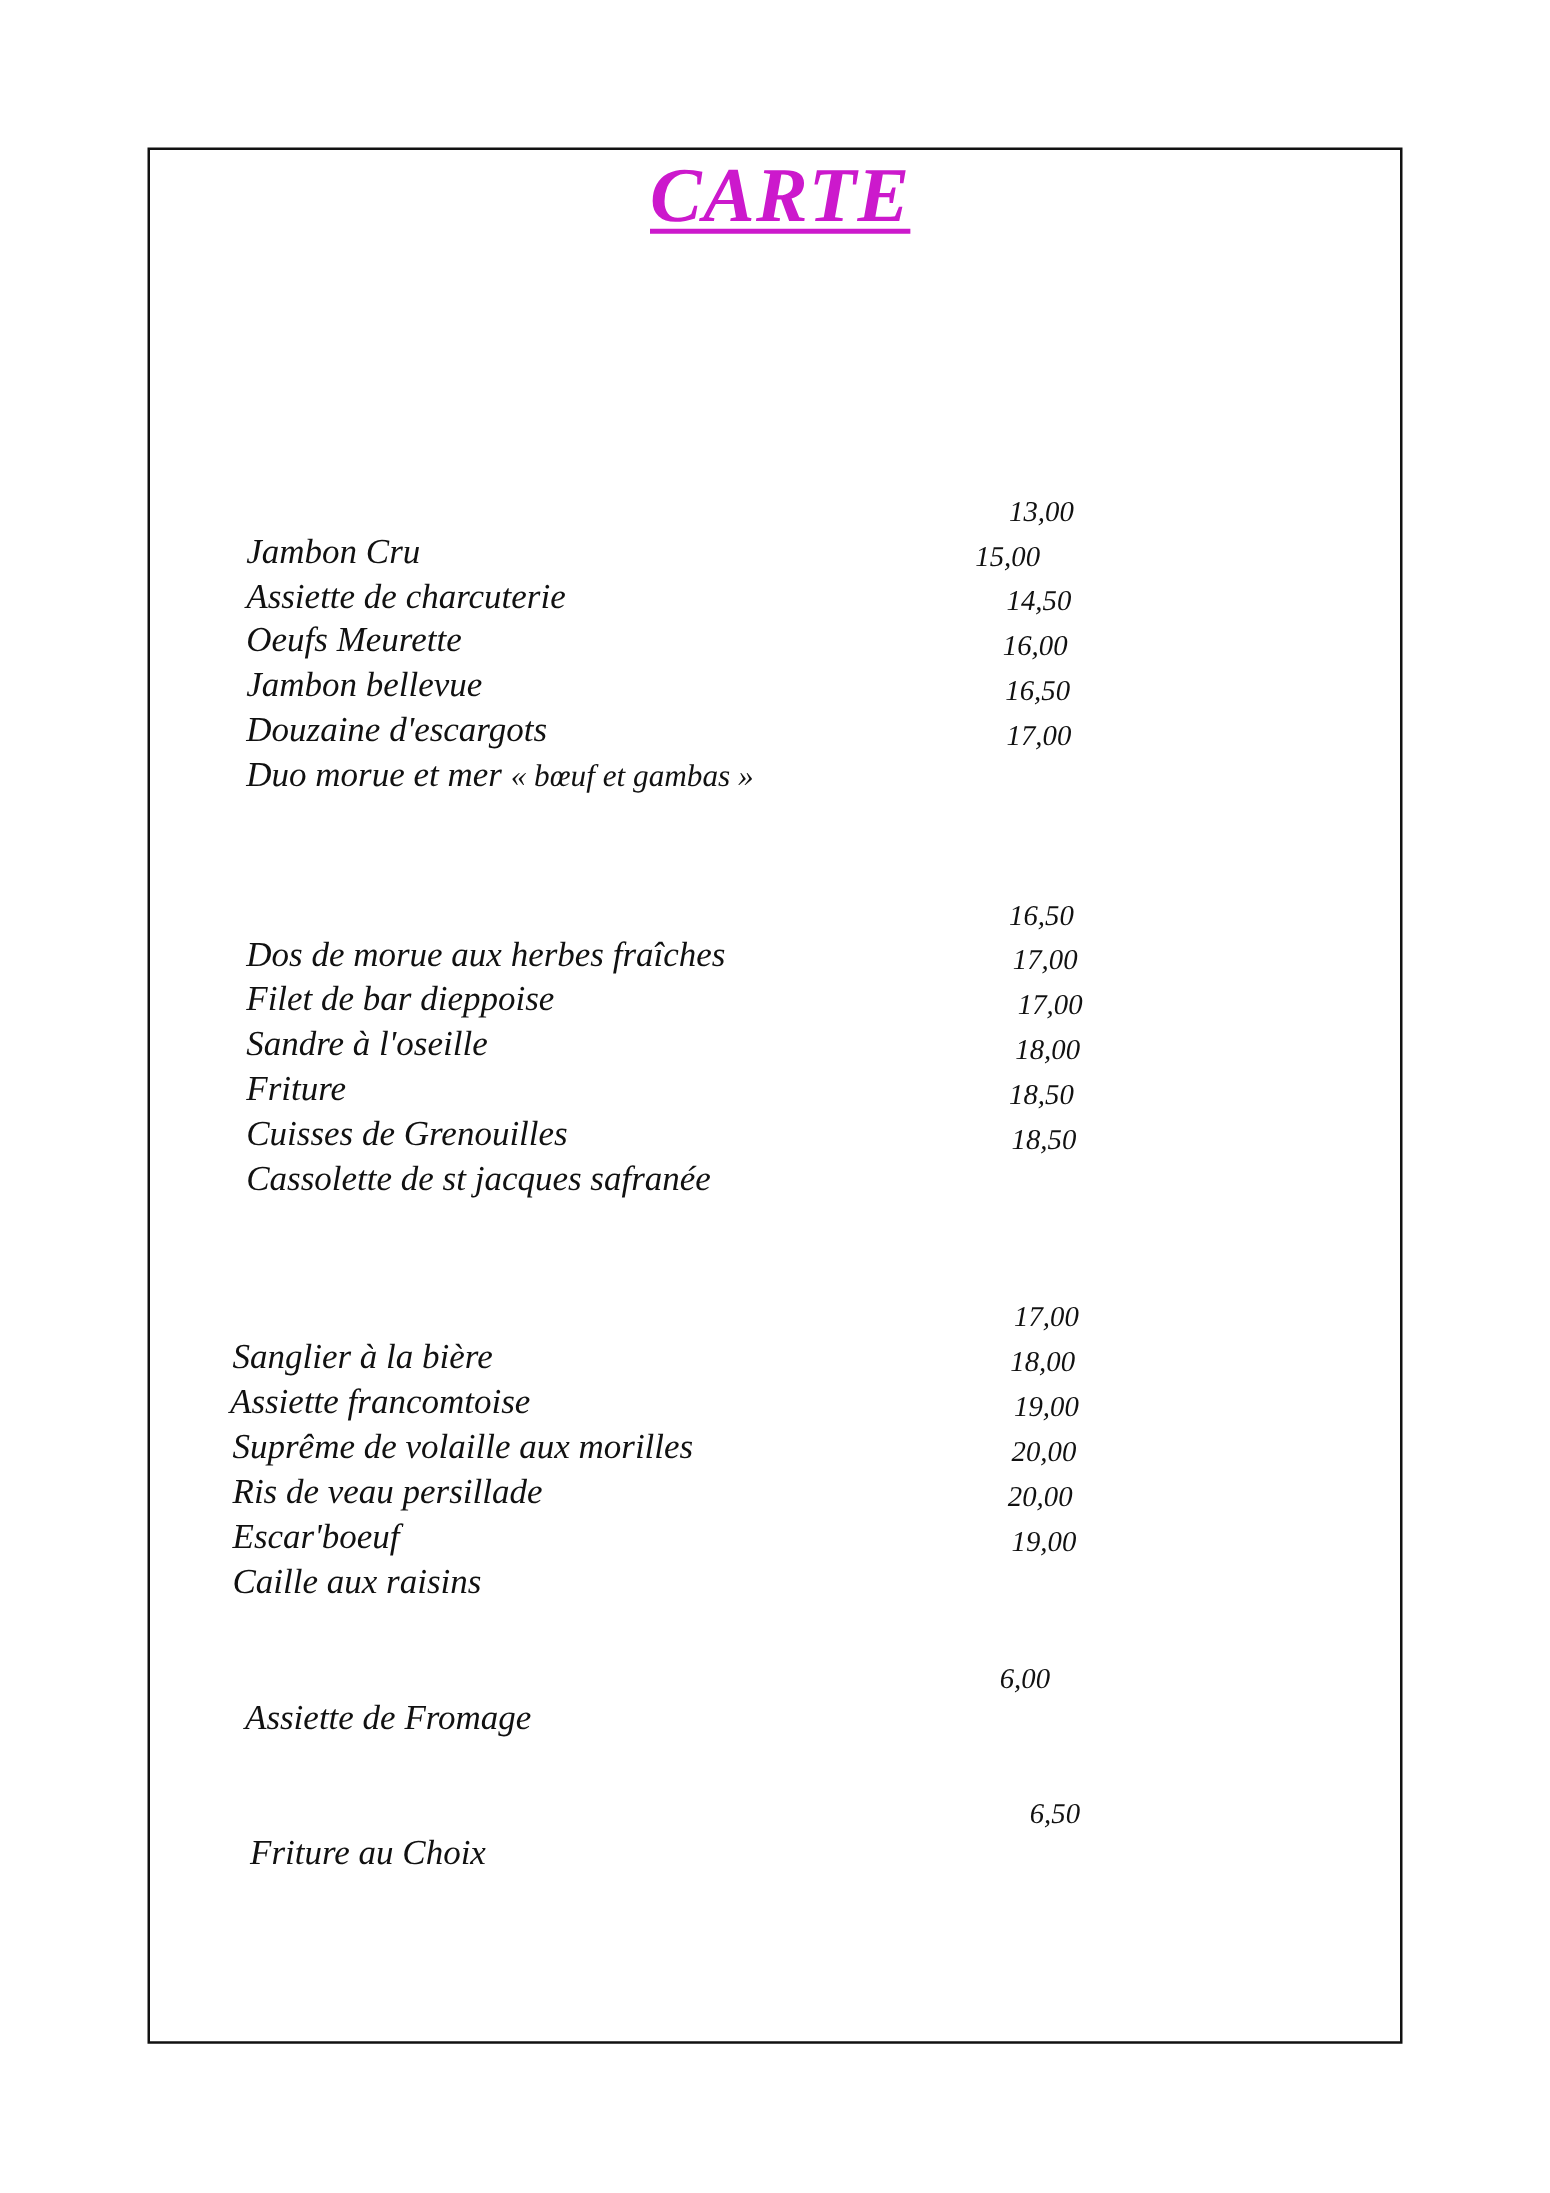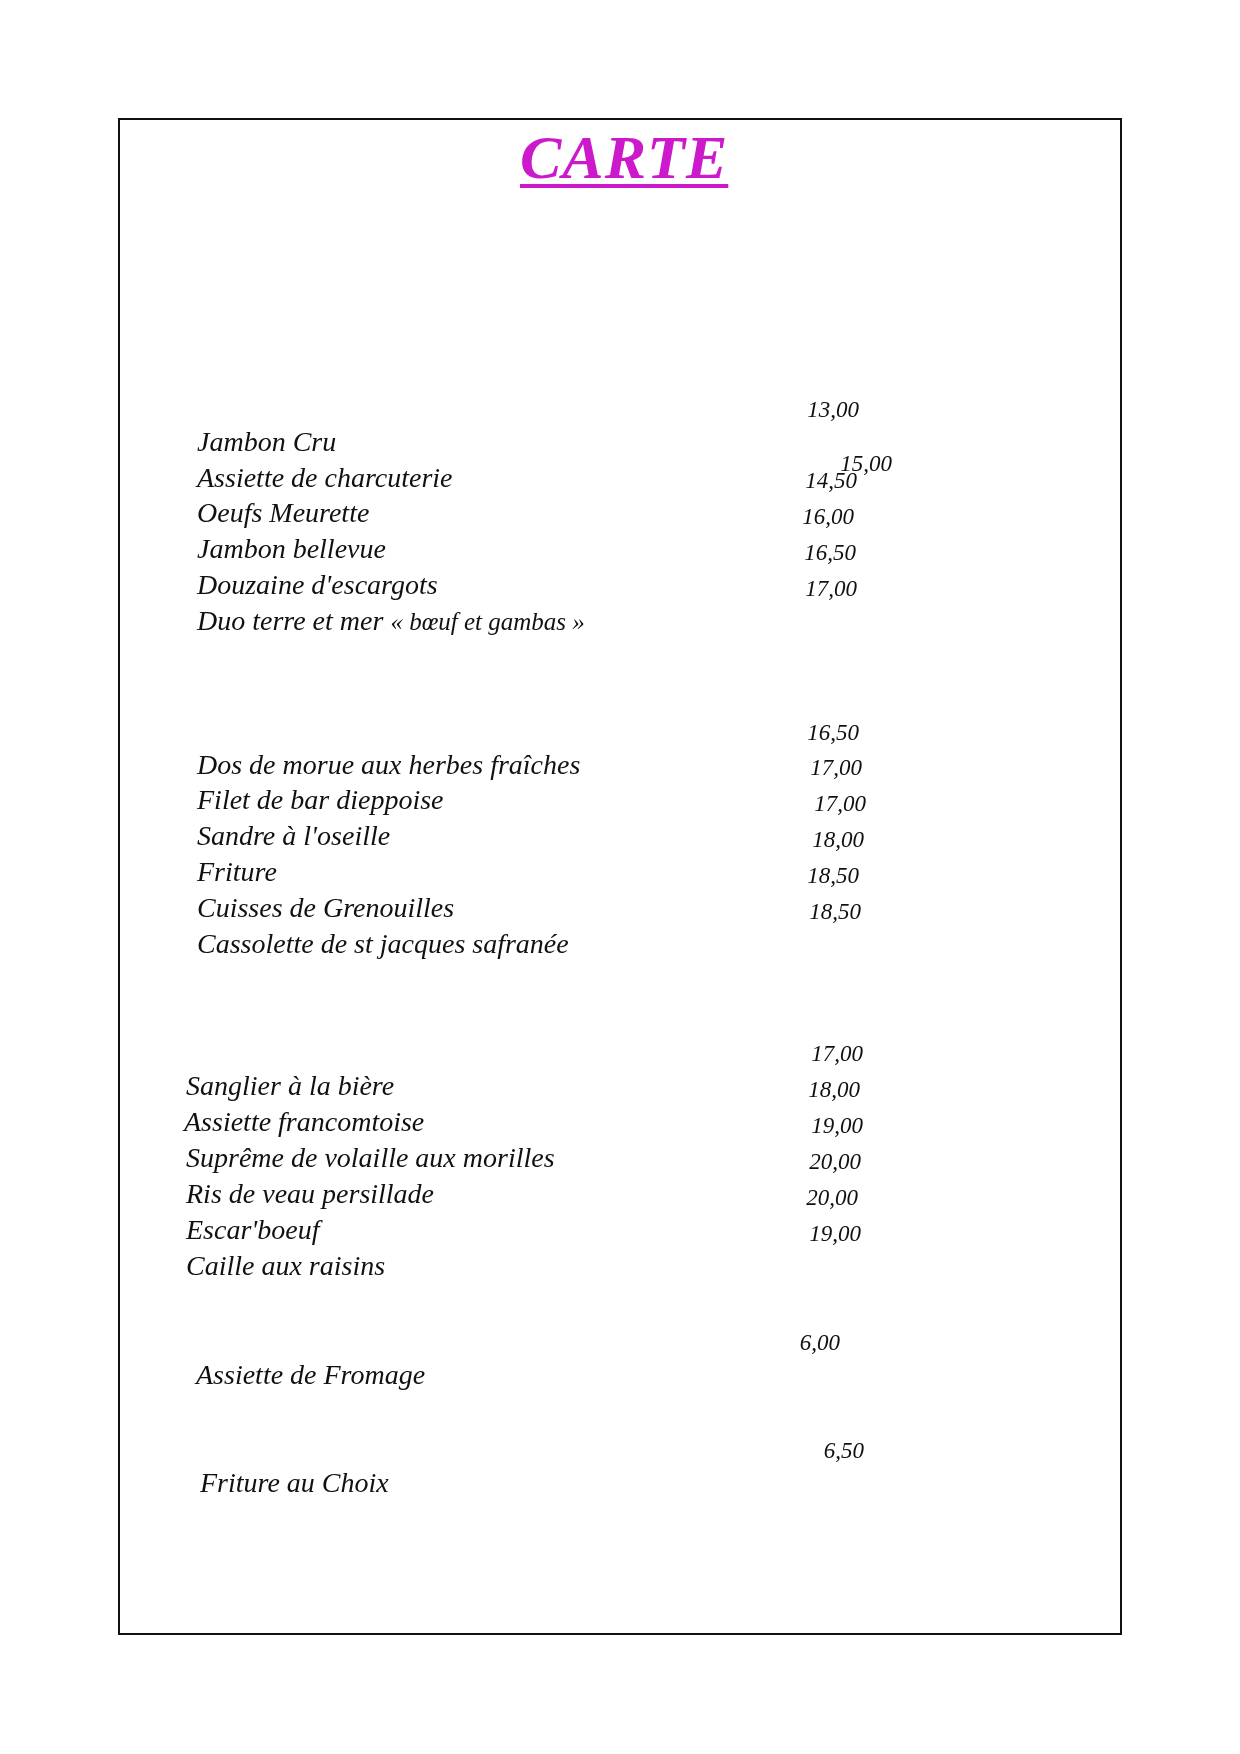--- a/index.html
+++ b/index.html
@@ -23,39 +23,39 @@
 <div class="title">CARTE</div>
 
 <div class="row" style="left:197px; top:394px;">
     <span class="name">Jambon Cru</span>
   </div>
 <div class="price" style="left:739px; top:394px;">13,00</div>
 
 <div class="row" style="left:197px; top:430px;">
     <span class="name">Assiette de charcuterie</span>
   </div>
-<div class="price" style="left:772px; top:430px;margin-top:18px;">15,00</div>
+<div class="price" style="left:712px; top:430px;">15,00</div>
 
 <div class="row" style="left:197px; top:465px;">
     <span class="name">Oeufs Meurette</span>
   </div>
 <div class="price" style="left:737px; top:465px;">14,50</div>
 
 <div class="row" style="left:197px; top:501px;">
     <span class="name">Jambon bellevue</span>
   </div>
 <div class="price" style="left:734px; top:501px;">16,00</div>
 
 <div class="row" style="left:197px; top:537px;">
     <span class="name">Douzaine d'escargots</span>
   </div>
 <div class="price" style="left:736px; top:537px;">16,50</div>
 
 <div class="row" style="left:197px; top:573px;">
-    <span class="name"><span>Duo terre et mer</span> <span class="note">« bœuf et gambas »</span></span>
+    <span class="name"><span>Duo morue et mer</span> <span class="note">« bœuf et gambas »</span></span>
   </div>
 <div class="price" style="left:737px; top:573px;">17,00</div>
 
 <div class="row" style="left:197px; top:717px;">
     <span class="name">Dos de morue aux herbes fraîches</span>
   </div>
 <div class="price" style="left:739px; top:717px;">16,50</div>
 
 <div class="row" style="left:197px; top:752px;">
     <span class="name">Filet de bar dieppoise</span>

